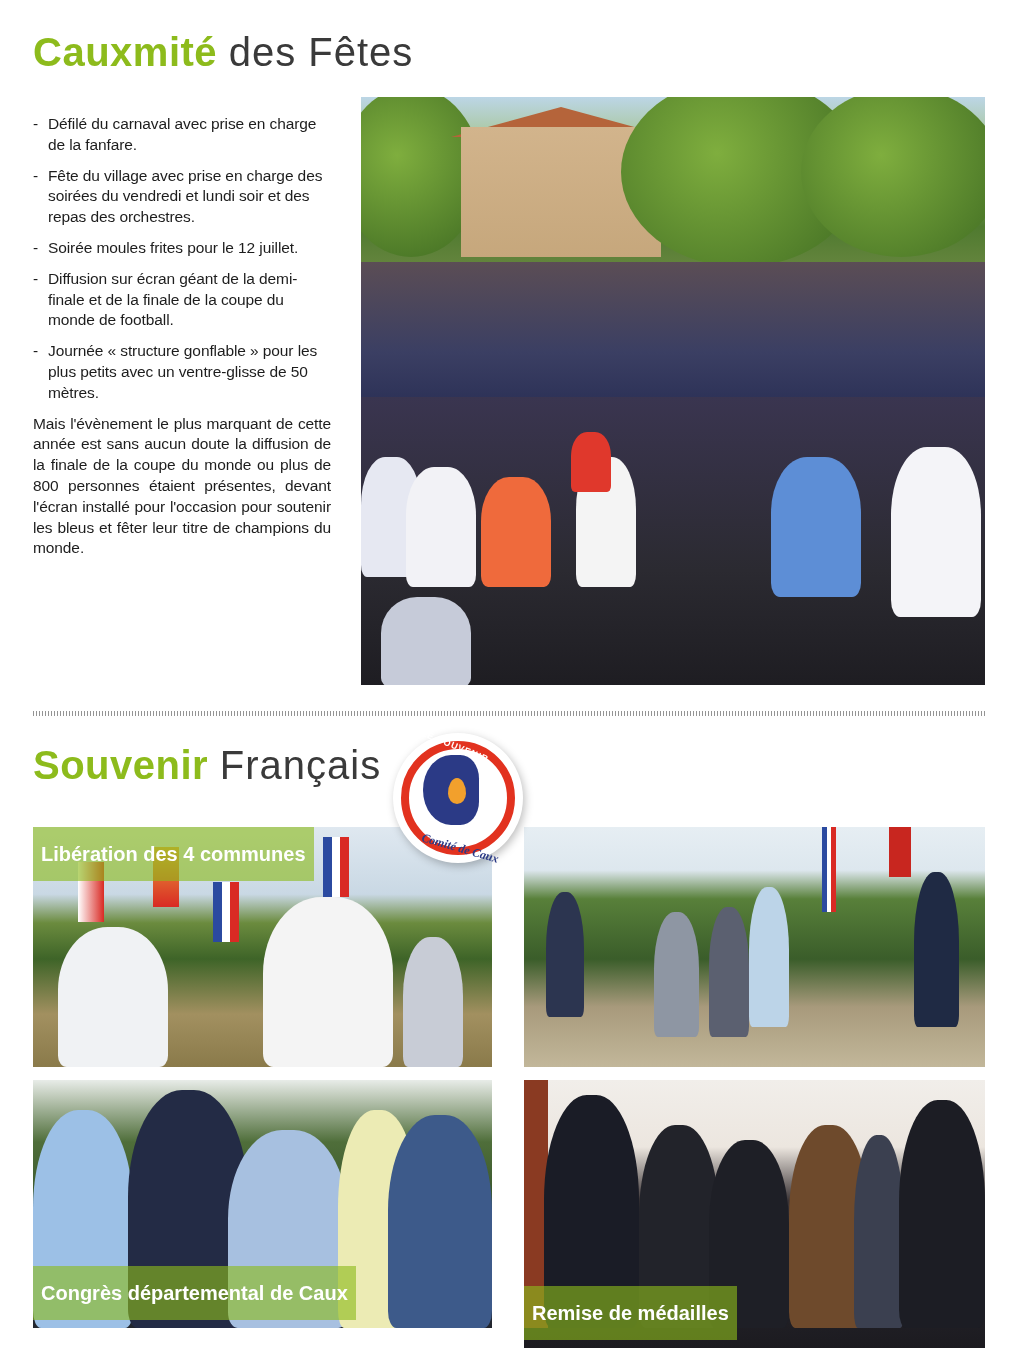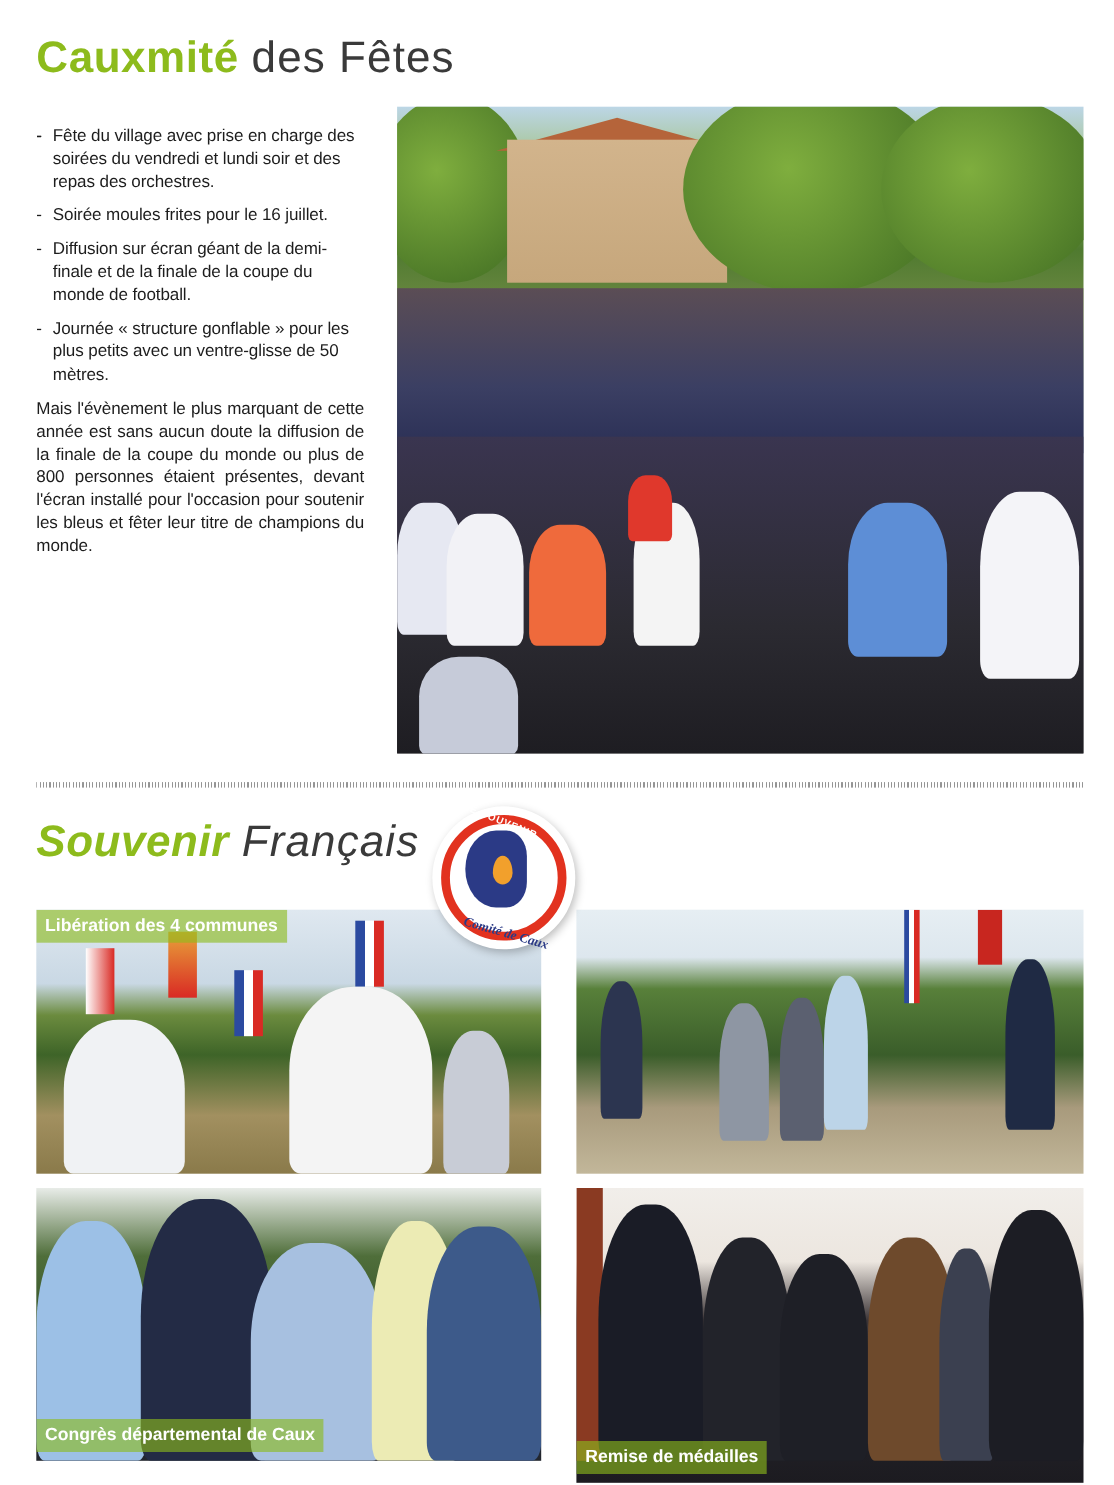--- a/index.html
+++ b/index.html
@@ -7,21 +7,21 @@
       width: 1013px; height: 1350px; position: relative; overflow: hidden;
       font-family: "Liberation Sans", "DejaVu Sans", sans-serif; color: #1a1a1a;
     }
     .section-title {
       position: absolute; font-size: 40px; line-height: 1; white-space: nowrap;
       letter-spacing: 0.5px;
     }
     .section-title .bold { color: #8dbb1c; font-weight: bold; }
     .section-title .light { color: #3a3a3a; font-weight: normal; letter-spacing: 1px; }
     #title1 { left: 33px; top: 32px; text-align: right; }
-    #title2 { left: 33px; top: 745px; font-style: italic; }
+    #title2 { left: 33px; top: 745px; }
 
     .text-col {
       position: absolute; left: 33px; top: 104px; width: 298px;
       font-size: 15.5px; line-height: 20.8px; color: #1d1d1d;
       text-align: justify; letter-spacing: -0.1px;
     }
     .text-col p { margin: 0; }
     .text-col ul { list-style: none; margin: 10px 0 0 0; padding: 0; }
     .text-col li { position: relative; padding-left: 15px; margin-bottom: 10px; text-align: left; }
     .text-col li .dash { position: absolute; left: 0; top: 0; }
@@ -59,21 +59,21 @@
     .logo .ring-top { position: absolute; left: 22px; top: 8px; width: 80px; text-align: center;
       font-size: 9px; font-weight: bold; color: #ffffff; transform: rotate(22deg); letter-spacing: 1px; }
     .logo .ring-bottom { position: absolute; left: 28px; top: 96px; width: 70px; text-align: center;
       font-size: 8px; font-weight: bold; color: #ffffff; transform: rotate(-20deg); letter-spacing: 1px; }
     .logo .comite { position: absolute; left: 2px; top: 108px; width: 130px; text-align: center;
       font-family: "Liberation Serif", serif; font-weight: bold; font-style: italic; font-size: 12px;
       color: #2b3a86; transform: rotate(16deg); }
 
     .caption {
       position: absolute; background: rgba(141,187,28,0.62); color: #ffffff; font-weight: bold;
-      font-size: 16px; line-height: 30px; padding: 0 8px; white-space: nowrap; z-index: 2;
+      font-size: 20px; line-height: 30px; padding: 12px 8px; white-space: nowrap; z-index: 2;
     }
     #photo-lib { left: 33px; top: 827px; width: 459px; height: 240px;
       background: linear-gradient(180deg, #dfe8f0 0%, #c9d8e4 28%, #6b8b3e 40%, #3e6428 55%, #a29060 78%, #8a7a4a 100%); }
     #photo-com { left: 524px; top: 827px; width: 461px; height: 240px;
       background: linear-gradient(180deg, #e6eef3 0%, #dde7ee 18%, #58803a 30%, #3a5d2a 55%, #a89a7c 75%, #c2b79a 100%); }
     #photo-con { left: 33px; top: 1080px; width: 459px; height: 248px;
       background: linear-gradient(180deg, #e8ece8 0%, #4f6e3a 25%, #3d5a2e 45%, #2a2f3a 70%, #22262e 100%); }
     #photo-rem { left: 524px; top: 1080px; width: 461px; height: 268px;
       background: linear-gradient(180deg, #f1eeea 0%, #ece6df 25%, #3b3436 45%, #24232a 75%, #1c1b20 100%); }
     #cap-lib { left: 0; top: 0; }
@@ -87,23 +87,23 @@
 </head>
 <body>
 
 <div id="title1" class="section-title">
   <span class="bold">Cauxmité</span>
   <span class="light">des Fêtes</span>
 </div>
 
 <div class="text-col">
   <ul>
-    <li><span class="dash">-</span></li>
+    <li><span class="dash">-</span><span>Défilé du carnaval avec prise en charge de la fanfare.</span></li>
     <li><span class="dash">-</span><span>Fête du village avec prise en charge des soirées du vendredi et lundi soir et des repas des orchestres.</span></li>
-    <li><span class="dash">-</span><span>Soirée moules frites pour le 16 juillet.</span></li>
+    <li><span class="dash">-</span><span>Soirée moules frites pour le 12 juillet.</span></li>
     <li><span class="dash">-</span><span>Diffusion sur écran géant de la demi-finale et de la finale de la coupe du monde de football.</span></li>
     <li><span class="dash">-</span><span>Journée « structure gonflable » pour les plus petits avec un ventre-glisse de 50 mètres.</span></li>
   </ul>
   <p class="closing">Mais l'évènement le plus marquant de cette année est sans aucun doute la diffusion de la finale de la coupe du monde ou plus de 800 personnes étaient présentes, devant l'écran installé pour l'occasion pour soutenir les bleus et fêter leur titre de champions du monde.</p>
 </div>
 
 <div id="photo-crowd" class="photo" title="Crowd watching the World Cup final outdoors">
   <div class="tree" style="left:-20px;top:-10px;width:140px;height:170px;"></div>
   <div class="house-roof"></div>
   <div class="house"></div>

